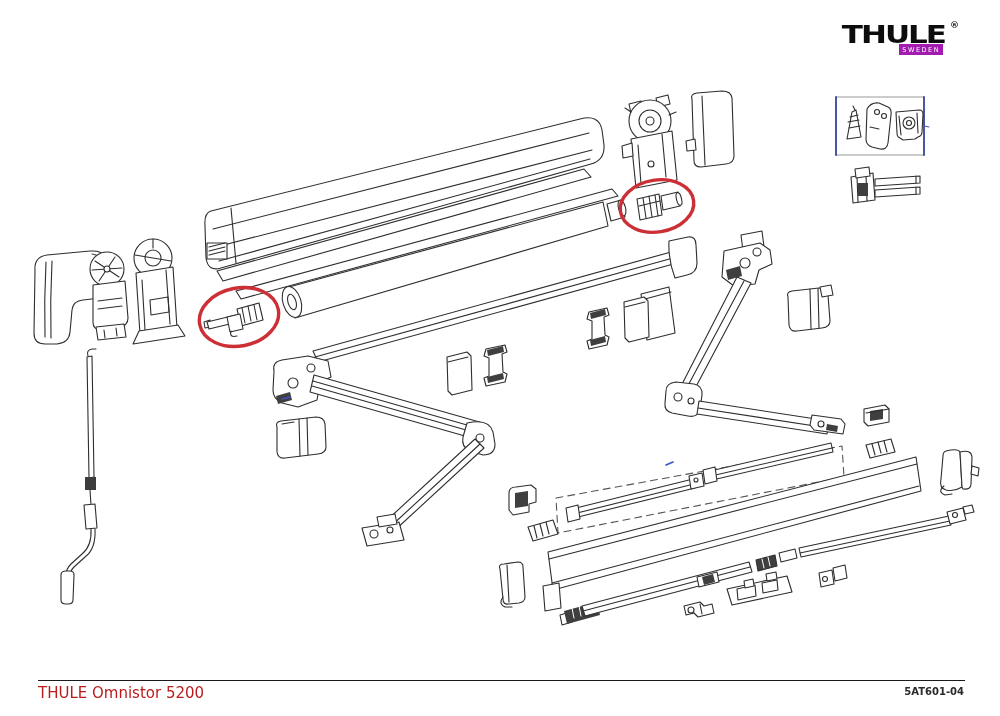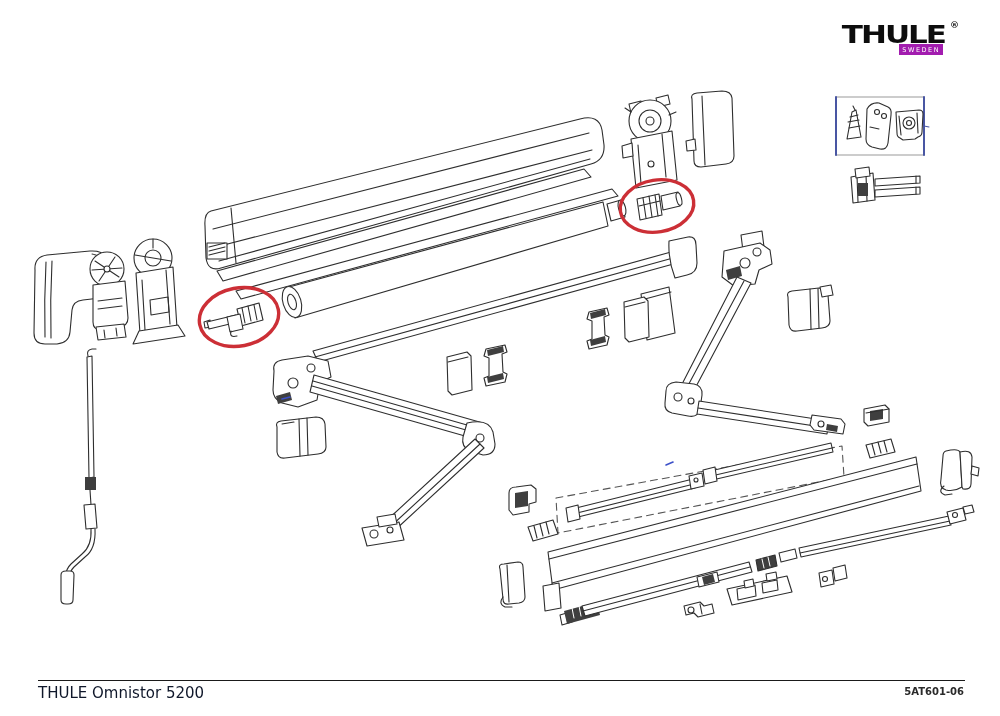--- a/index.html
+++ b/index.html
@@ -6,21 +6,21 @@
   body{position:relative;width:1000px;height:716px;overflow:hidden;
        font-family:"DejaVu Sans","Liberation Sans",sans-serif;color:#222;}
   svg{position:absolute;left:0;top:0;}
   .logo{position:absolute;top:22px;right:45px;width:134px;height:44px;}
   .brand{position:absolute;right:10px;top:0;font-weight:bold;font-size:31px;line-height:1;
          letter-spacing:-2px;transform:scaleY(0.82);transform-origin:top right;color:#0d0d0d;}
   .reg{position:absolute;right:-4px;top:-2px;font-size:9px;font-weight:bold;color:#0d0d0d;}
   .sweden{position:absolute;right:12px;top:22px;background:#a21caf;color:#fff;
           font-size:6.5px;font-weight:normal;letter-spacing:1.5px;padding:2px 3px 1px;}
   .footer-rule{position:absolute;left:38px;top:680px;width:927px;border-top:1.6px solid #1a1a1a;}
-  .footer-title{position:absolute;left:38px;top:684px;font-size:15px;color:#0f172a;}
+  .footer-title{position:absolute;left:38px;top:684px;font-size:15px;color:#b91c1c;}
   .footer-doc{position:absolute;right:36px;top:686px;font-size:10px;font-weight:bold;color:#2a2a2a;}
 </style>
 </head>
 <body>
 
 <svg width="1000" height="716" viewBox="0 0 1000 716">
 <g stroke="#2e2e2e" stroke-width="1.1" fill="none" stroke-linejoin="round" stroke-linecap="round">
 
   <g>
     <path fill="#fff" d="M211,211 L580,119 Q599,114 602,130 L604,145 Q605,160 591,164 L221,268 Q208,272 206,258 L205,226 Q204,213 211,211 Z"></path>
@@ -324,13 +324,13 @@
 </svg>
 
 <div class="logo">
   <span class="brand">THULE</span>
   <span class="reg">®</span>
   <span class="sweden">SWEDEN</span>
 </div>
 
 <div class="footer-rule"></div>
 <div class="footer-title">THULE Omnistor 5200</div>
-<div class="footer-doc">5AT601-06</div>
+<div class="footer-doc">5AT601-04</div>
 
 </body></html>

